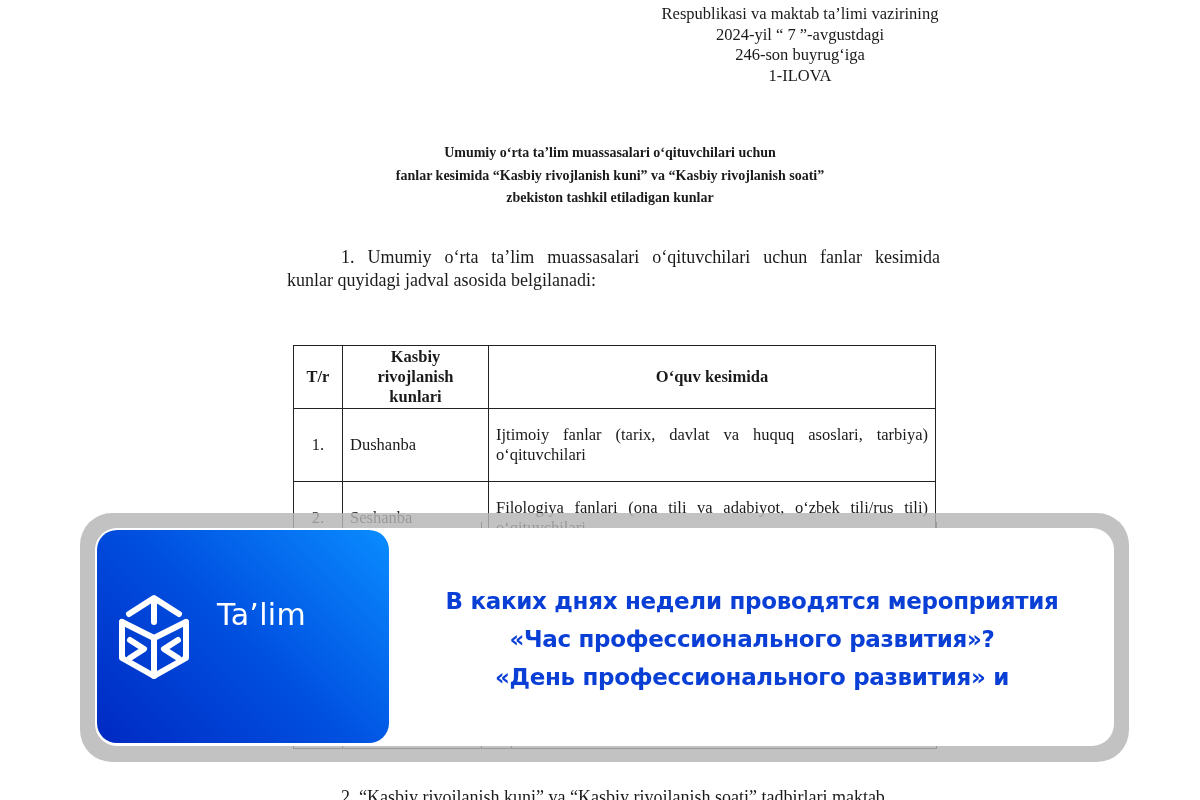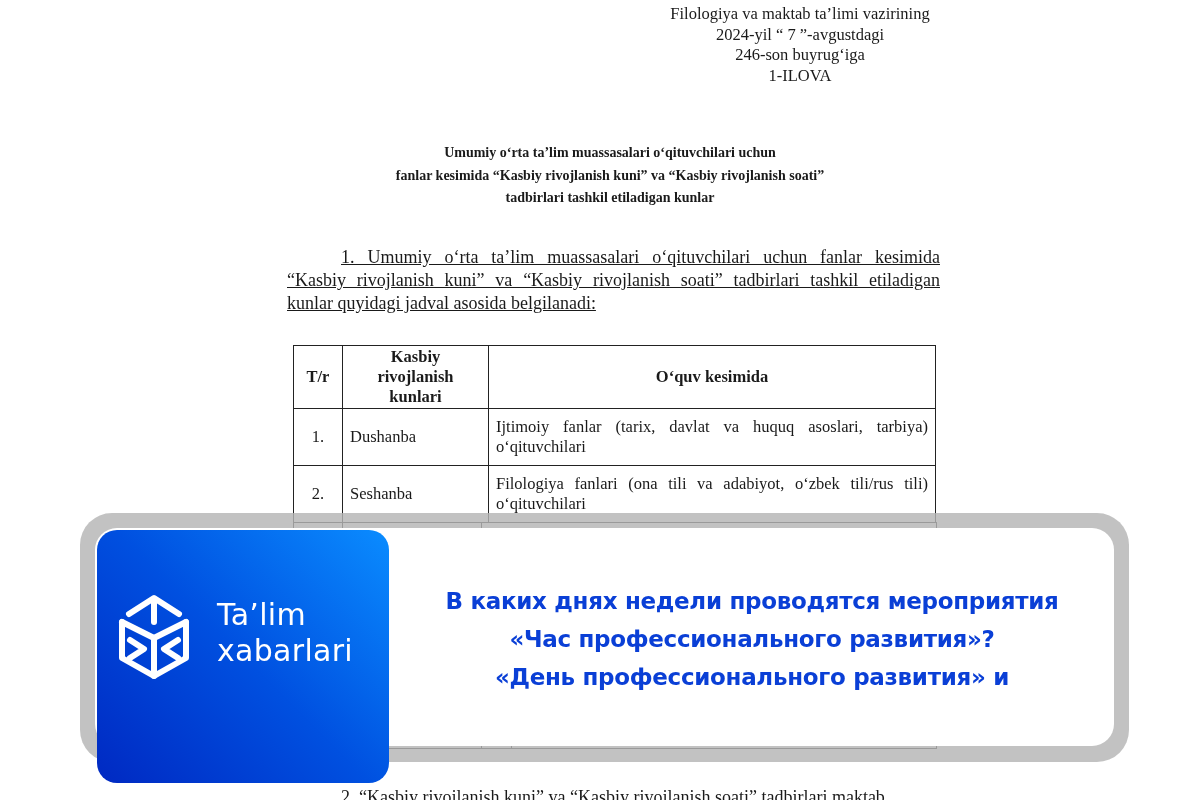--- a/index.html
+++ b/index.html
@@ -12,39 +12,39 @@
     .doc-header {
       position: absolute; left: 600px; top: 4px; width: 400px;
       text-align: center; font-size: 16.5px; line-height: 20.5px;
     }
     .doc-title {
       position: absolute; left: 280px; top: 142px; width: 660px;
       text-align: center; font-weight: bold; font-size: 14px; line-height: 22.5px;
     }
     .doc-para {
       position: absolute; left: 287px; top: 246px; width: 653px;
-      font-size: 18px; line-height: 23px; text-align: justify; text-decoration: underline;
+      font-size: 18px; line-height: 23px; text-align: justify;
     }
     .doc-para .line { display: block; text-align-last: justify; }
     .doc-para .line.last { text-align-last: left; }
     .doc-para .indent { padding-left: 54px; }
 
     table.days {
       position: absolute; left: 293px; top: 345px;
       border-collapse: collapse; width: 643px;
       font-size: 16.5px; line-height: 20px;
     }
     table.days td, table.days th {
       border: 1.3px solid #222; padding: 0;
     }
     table.days th { font-weight: bold; text-align: center; height: 62px; margin-left: 29px; }
     table.days td { height: 56px; vertical-align: middle; }
     .c1 { width: 48px; text-align: center; }
     .c2 { width: 138px; padding-left: 7px !important; }
-    .c3 { padding: 0 7px !important; text-align: justify; }
+    .c3 { padding: 8px 7px !important; text-align: justify; }
     .c3 .ln1 { display: block; text-align-last: justify; }
     .extra-rows {
       position: absolute; left: 293px; top: 522px; width: 642px; height: 226px;
       border-left: 1.3px solid #222; border-right: 1.3px solid #222; border-bottom: 1.3px solid #222;
     }
     .extra-rows .v1 { position: absolute; left: 48px; top: 0; bottom: 0; border-left: 1.3px solid #222; }
     .extra-rows .v2 { position: absolute; left: 187px; top: 0; bottom: 0; border-left: 1.3px solid #222; }
     .extra-rows .v3 { position: absolute; left: 217px; top: 200px; bottom: 0; border-left: 1.3px solid #222; }
 
     .doc-para2 {
@@ -56,56 +56,55 @@
     
     .card-outer {
       position: absolute; left: 80px; top: 513px; width: 1049px; height: 249px;
       border-radius: 32px; background: rgba(180,180,180,0.82);
     }
     .card-inner {
       position: absolute; left: 95px; top: 528px; width: 1019px; height: 218px;
       border-radius: 22px; background: #ffffff;
     }
     .brand-panel {
-      position: absolute; left: 97px; top: 530px; width: 292px; height: 253px;
+      position: absolute; left: 97px; top: 530px; width: 292px; height: 213px;
       border-radius: 20px;
       background: linear-gradient(45deg, #0029c2 0%, #0050e0 50%, #0a8cff 100%);
     }
     .brand-logo { position: absolute; left: 20px; top: 58px; width: 74px; height: 94px; }
     .brand-name {
       position: absolute; left: 120px; top: 67px;
       font-family: "DejaVu Sans", sans-serif; color: #ffffff;
       font-size: 30px; line-height: 36px; letter-spacing: 0.3px;
     }
     .question {
       position: absolute; left: 395px; top: 582px; width: 714px;
       text-align: center; color: #0a3fd6;
       font-family: "DejaVu Sans", sans-serif; font-weight: bold;
       font-size: 23px; line-height: 38px; letter-spacing: -0.3px;
     }
   </style>
 </head>
 <body>
 
 <div class="doc-header">
-  <div>Filologiya va maktab ta’limi vazirining</div>
+  <div>Respublikasi va maktab ta’limi vazirining</div>
   <div>2024-yil “ 7 ”-avgustdagi</div>
   <div>246-son buyrug‘iga</div>
   <div>1-ILOVA</div>
 </div>
 
 <div class="doc-title">
   <div>Umumiy o‘rta ta’lim muassasalari o‘qituvchilari uchun</div>
   <div>fanlar kesimida “Kasbiy rivojlanish kuni” va “Kasbiy rivojlanish soati”</div>
-  <div>tadbirlari tashkil etiladigan kunlar</div>
+  <div>zbekiston tashkil etiladigan kunlar</div>
 </div>
 
 <div class="doc-para">
   <span class="line indent">1. Umumiy o‘rta ta’lim muassasalari o‘qituvchilari uchun fanlar kesimida</span>
-  <span class="line">“Kasbiy rivojlanish kuni” va “Kasbiy rivojlanish soati” tadbirlari tashkil etiladigan</span>
   <span class="line last">kunlar quyidagi jadval asosida belgilanadi:</span>
 </div>
 
 <table class="days">
   <tbody>
       <tr>
     <th class="c1">T/r</th>
     <th class="c2" style="padding-left:0 !important">
       <div>Kasbiy</div>
       <div>rivojlanish</div>
@@ -151,21 +150,20 @@
     <polyline points="5,34 5,70 37,88 69,70 69,34"></polyline>
     <line x1="5" y1="34" x2="37" y2="50"></line>
     <line x1="69" y1="34" x2="37" y2="50"></line>
     <line x1="37" y1="50" x2="37" y2="88"></line>
 
     <polyline points="13,52 27,61 13,70"></polyline>
     <polyline points="61,52 47,61 61,70"></polyline>
   </svg>
   <div class="brand-name">
     <div>Ta’lim</div>
-    <div>xabarlari</div>
   </div>
 </div>
 
 <div class="question">
   <div>В каких днях недели проводятся мероприятия</div>
   <div>«Час профессионального развития»?</div>
   <div>«День профессионального развития» и</div>
 </div>
 
 </body></html>

